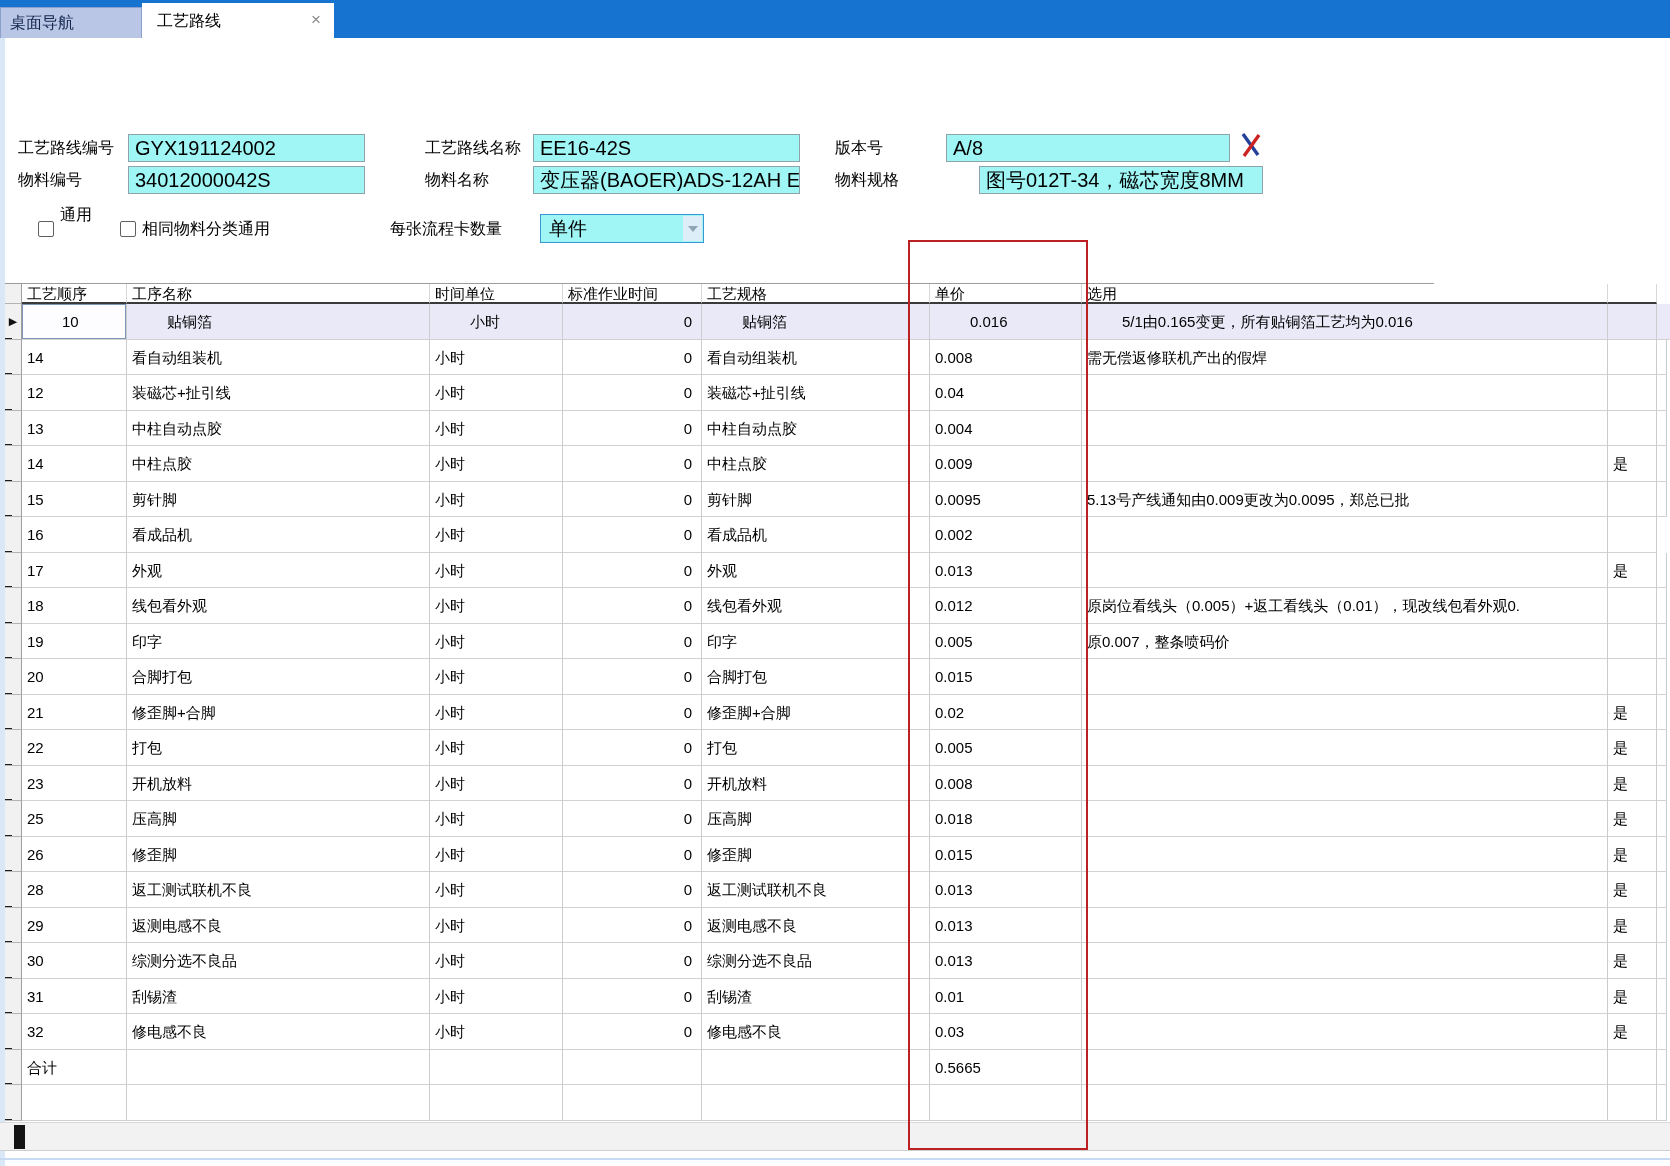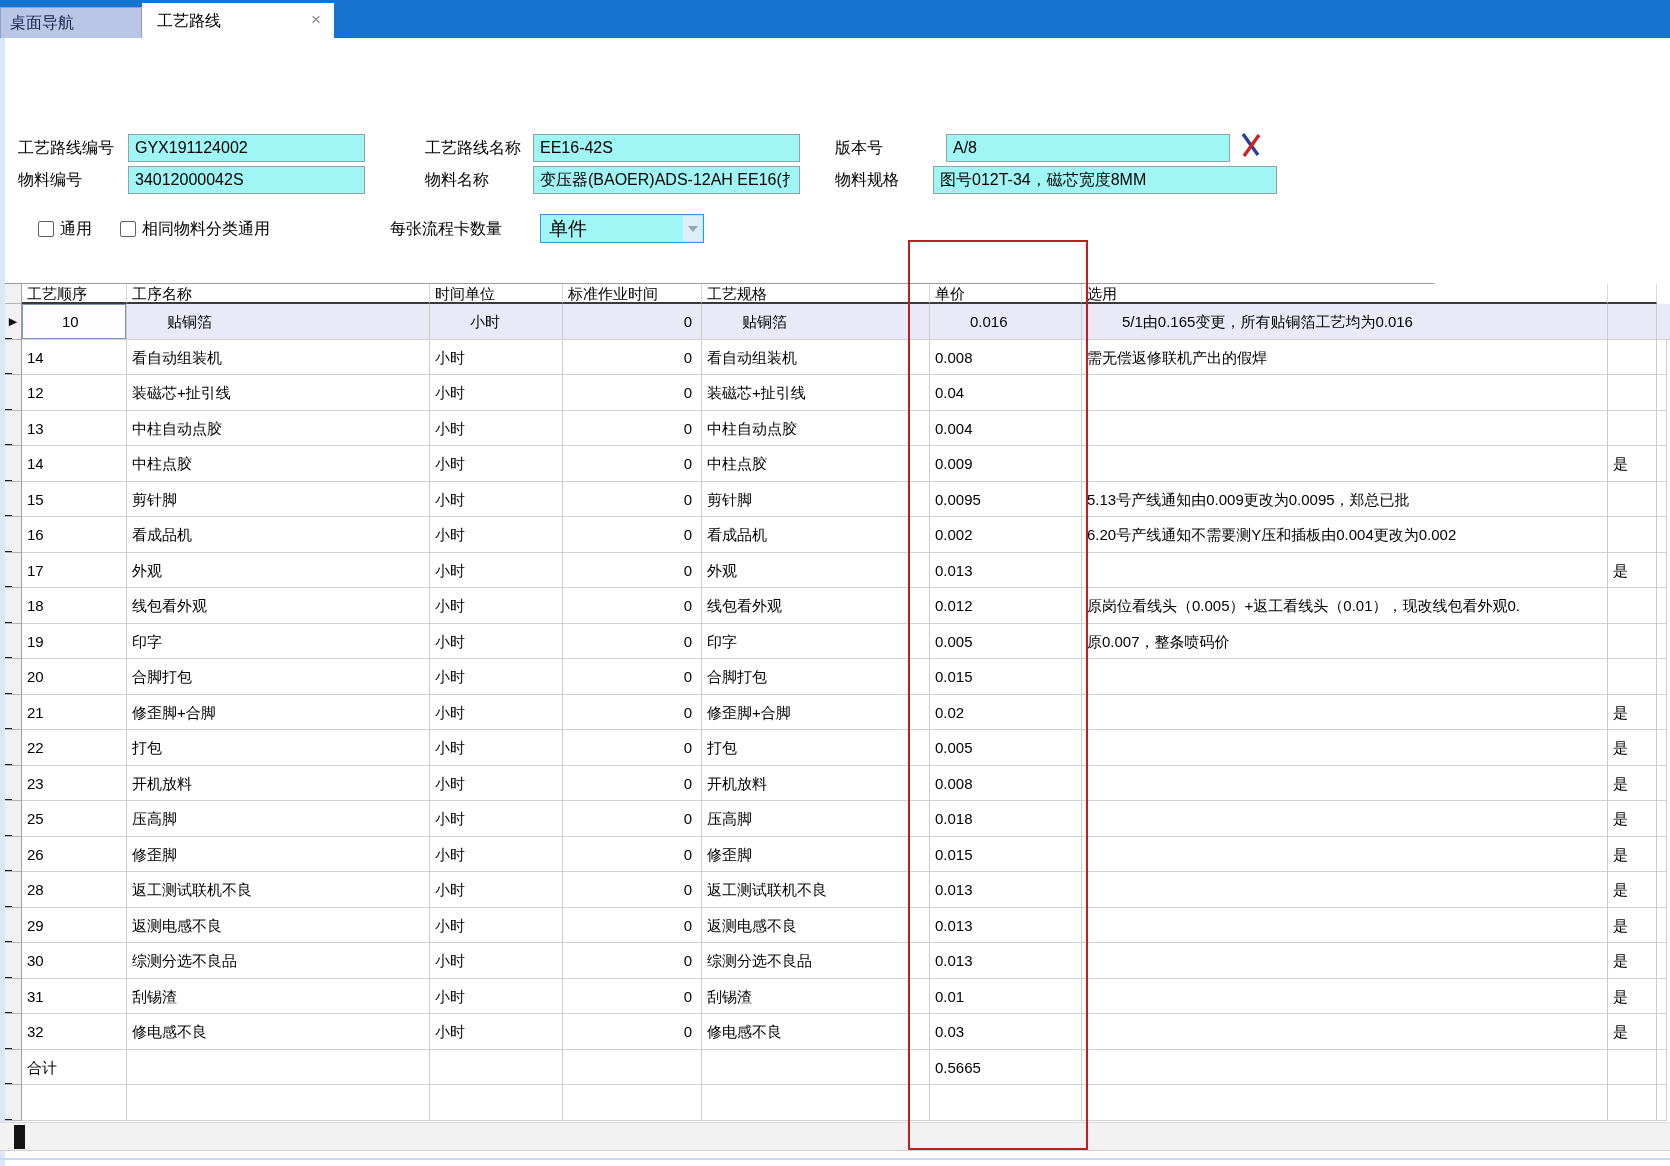--- a/index.html
+++ b/index.html
@@ -17,21 +17,21 @@
   }
   .tab-active {
     position:absolute; left:142px; top:3px; width:192px; height:35px;
     background:#fff; color:#000; font-size:16px; line-height:35px; padding-left:15px;
   }
   .tab-close { position:absolute; right:13px; top:0; color:#8a8a8a; font-size:17px; line-height:33px; }
   .left-strip { position:absolute; left:0; top:38px; width:5px; height:1128px; background:#dae7f6; }
   
   .flabel { position:absolute; height:28px; line-height:28px; font-size:16px; color:#000; white-space:nowrap; }
   .ffield {
-    position:absolute; height:28px; line-height:26px; font-size:16px;
+    position:absolute; height:28px; line-height:26px; font-size:20px;
     background:#a0f5f5; border:1px solid #8fa3aa; padding-left:6px;
     white-space:nowrap; overflow:hidden;
   }
   .xtool { position:absolute; left:1238px; top:130px; width:26px; height:30px; }
   
   .cbx { position:absolute; width:16px; height:16px; background:#fff; border:1px solid #606060; border-radius:2px; }
   .cblabel { position:absolute; font-size:16px; line-height:20px; }
   .qty-dd {
     position:absolute; left:540px; top:214px; width:164px; height:29px;
     background:#a0f5f5; border:1px solid #3a97d4; font-size:19px; line-height:27px; padding-left:8px;
@@ -107,24 +107,24 @@
       <path d="M5 4 L20 25" stroke="#24409a" stroke-width="3.4" fill="none"></path>
       <path d="M21 5 L6 26" stroke="#cc2222" stroke-width="3.4" fill="none"></path>
     </svg>
   </div>
 
   <div class="flabel" style="left:18px;  top:166px;">物料编号</div>
   <div class="ffield" style="left:128px; top:166px; width:237px;">34012000042S</div>
   <div class="flabel" style="left:425px; top:166px;">物料名称</div>
   <div class="ffield" style="left:533px; top:166px; width:267px;">变压器(BAOER)ADS-12AH EE16(扌</div>
   <div class="flabel" style="left:835px; top:166px;">物料规格</div>
-  <div class="ffield" style="left:933px; top:166px; width:344px;">图号012T-34，磁芯宽度8MM</div>
+  <div class="ffield" style="left:979px; top:166px; width:284px;">图号012T-34，磁芯宽度8MM</div>
 
   <div class="cbx" style="left:38px; top:221px;"></div>
-  <div class="cblabel" style="left:60px; top:219px;">通用</div>
+  <div class="cblabel" style="left:60px; top:205px;">通用</div>
   <div class="cbx" style="left:120px; top:221px;"></div>
   <div class="cblabel" style="left:142px; top:219px;">相同物料分类通用</div>
   <div class="cblabel" style="left:390px; top:219px;">每张流程卡数量</div>
   <div class="qty-dd">
     <span>单件</span>
     <span class="dd-btn">
       <span class="dd-arrow"></span>
     </span>
   </div>
 
@@ -215,21 +215,20 @@
       <div class="c-fill"></div>
     </div>
         <div class="grow">
       <div class="c-rowhdr"></div>
       <div class="c-seq">16</div>
       <div class="c-name">看成品机</div>
       <div class="c-unit">小时</div>
       <div class="c-std">0</div>
       <div class="c-spec">看成品机</div>
       <div class="c-price">0.002</div>
-      <div class="c-note">6.20号产线通知不需要测Y压和插板由0.004更改为0.002</div>
       <div class="c-use"></div>
       <div class="c-fill"></div>
     </div>
         <div class="grow">
       <div class="c-rowhdr"></div>
       <div class="c-seq">17</div>
       <div class="c-name">外观</div>
       <div class="c-unit">小时</div>
       <div class="c-std">0</div>
       <div class="c-spec">外观</div>

